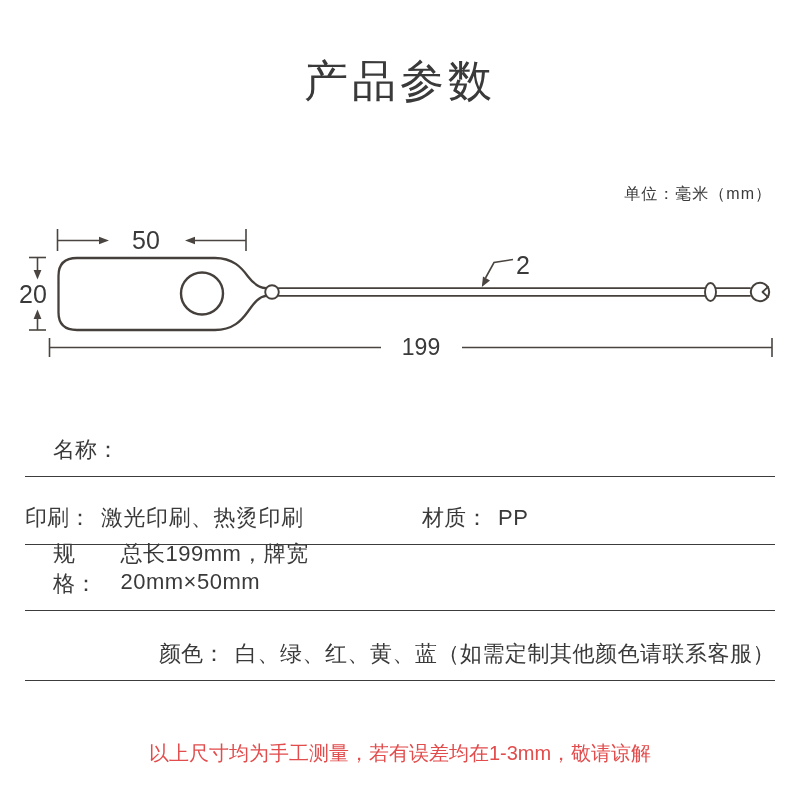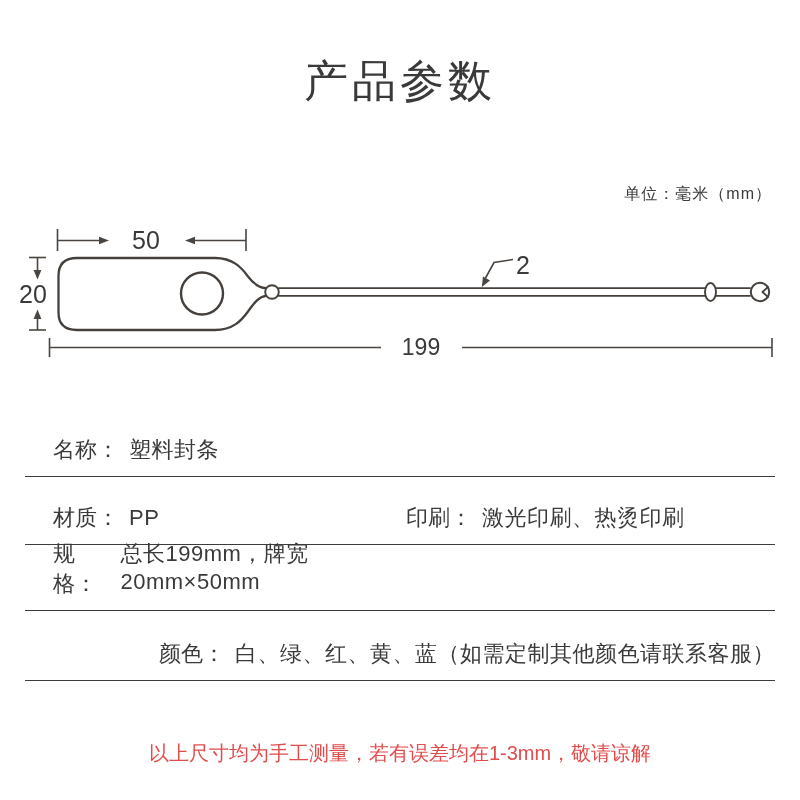--- a/index.html
+++ b/index.html
@@ -106,31 +106,30 @@
       <line x1="462" y1="127.5" x2="772" y2="127.5"></line>
     </g>
     <text x="421" y="135" text-anchor="middle" font-size="23">199</text>
   </svg>
 </div>
 
 <div class="spec-table">
   <div class="spec-row row-1">
     <div class="cell cell-left">
       <span class="label">名称：</span>
-      <span class="value">塑料封条</span>
     </div>
   </div>
   <div class="spec-row row-2">
+    <div class="cell cell-right">
+      <span class="label">印刷：</span>
+      <span class="value">激光印刷、热烫印刷</span>
+    </div>
     <div class="cell cell-left">
       <span class="label">材质：</span>
       <span class="value">PP</span>
-    </div>
-    <div class="cell cell-right">
-      <span class="label">印刷：</span>
-      <span class="value">激光印刷、热烫印刷</span>
     </div>
   </div>
   <div class="spec-row row-3">
     <div class="cell cell-left">
       <span class="label">规格：</span>
       <span class="value">总长199mm，牌宽20mm×50mm</span>
     </div>
   </div>
   <div class="spec-row row-4">
     <div class="cell cell-left" style="width:auto;">

